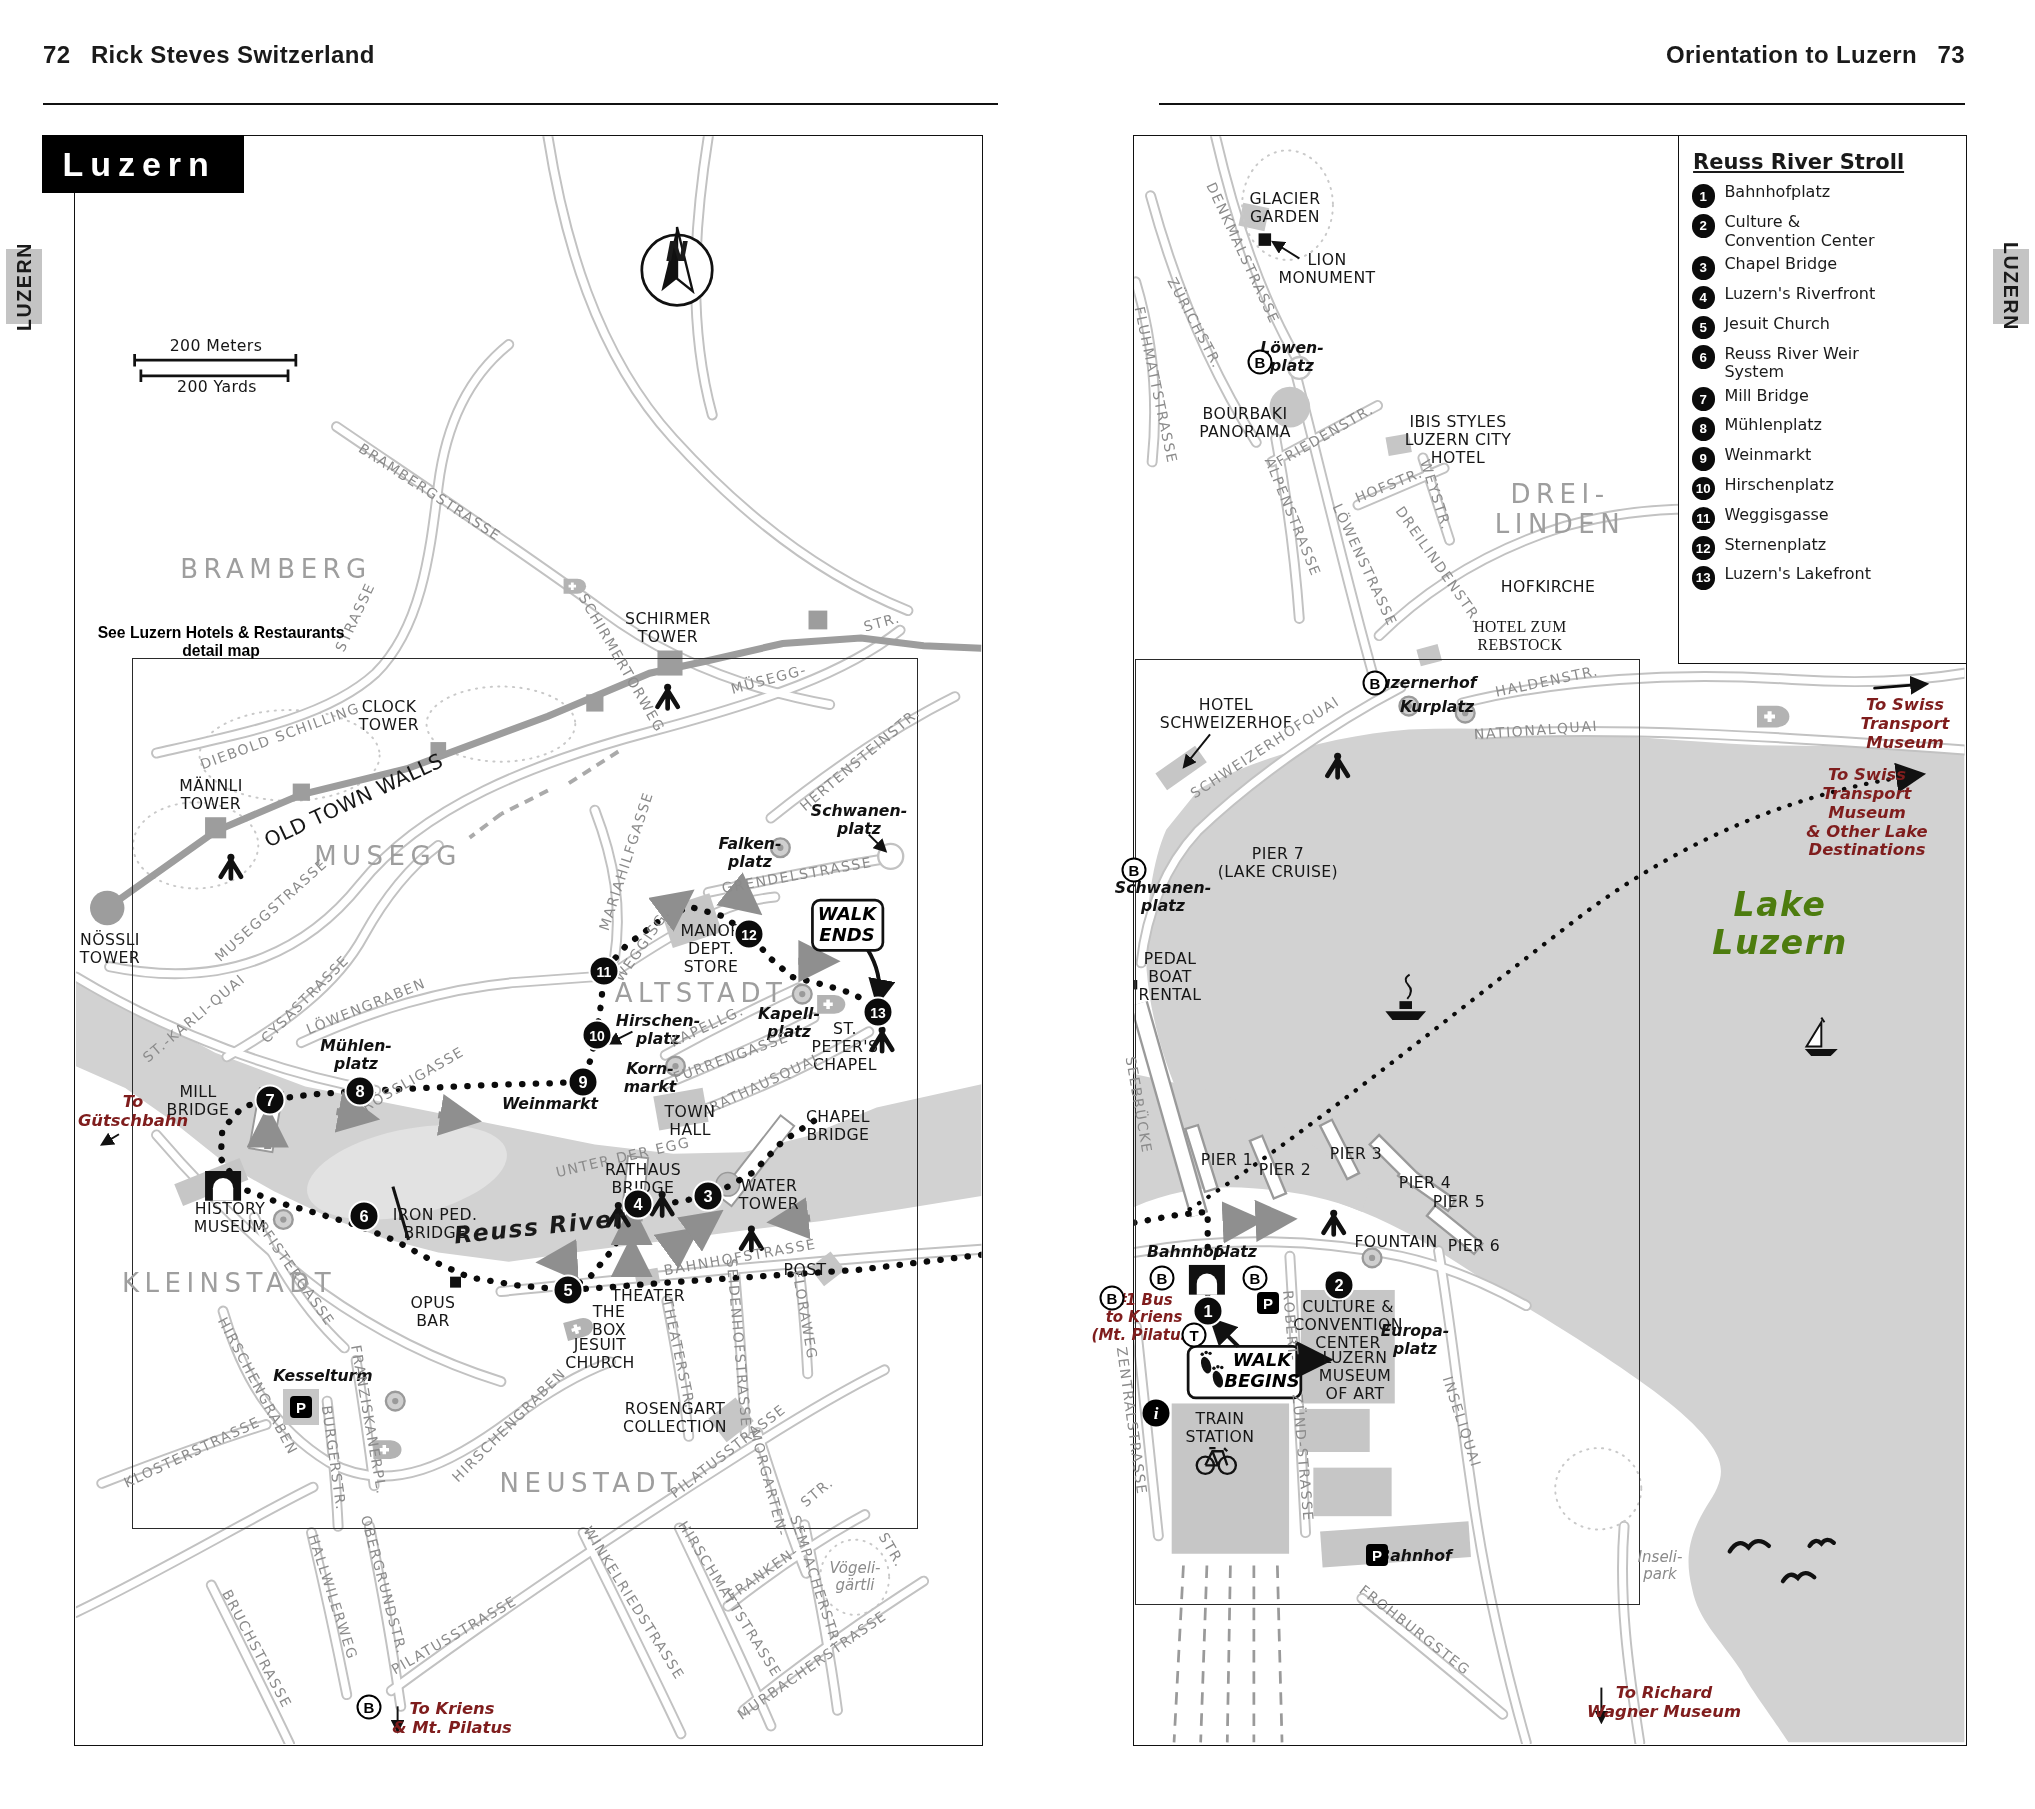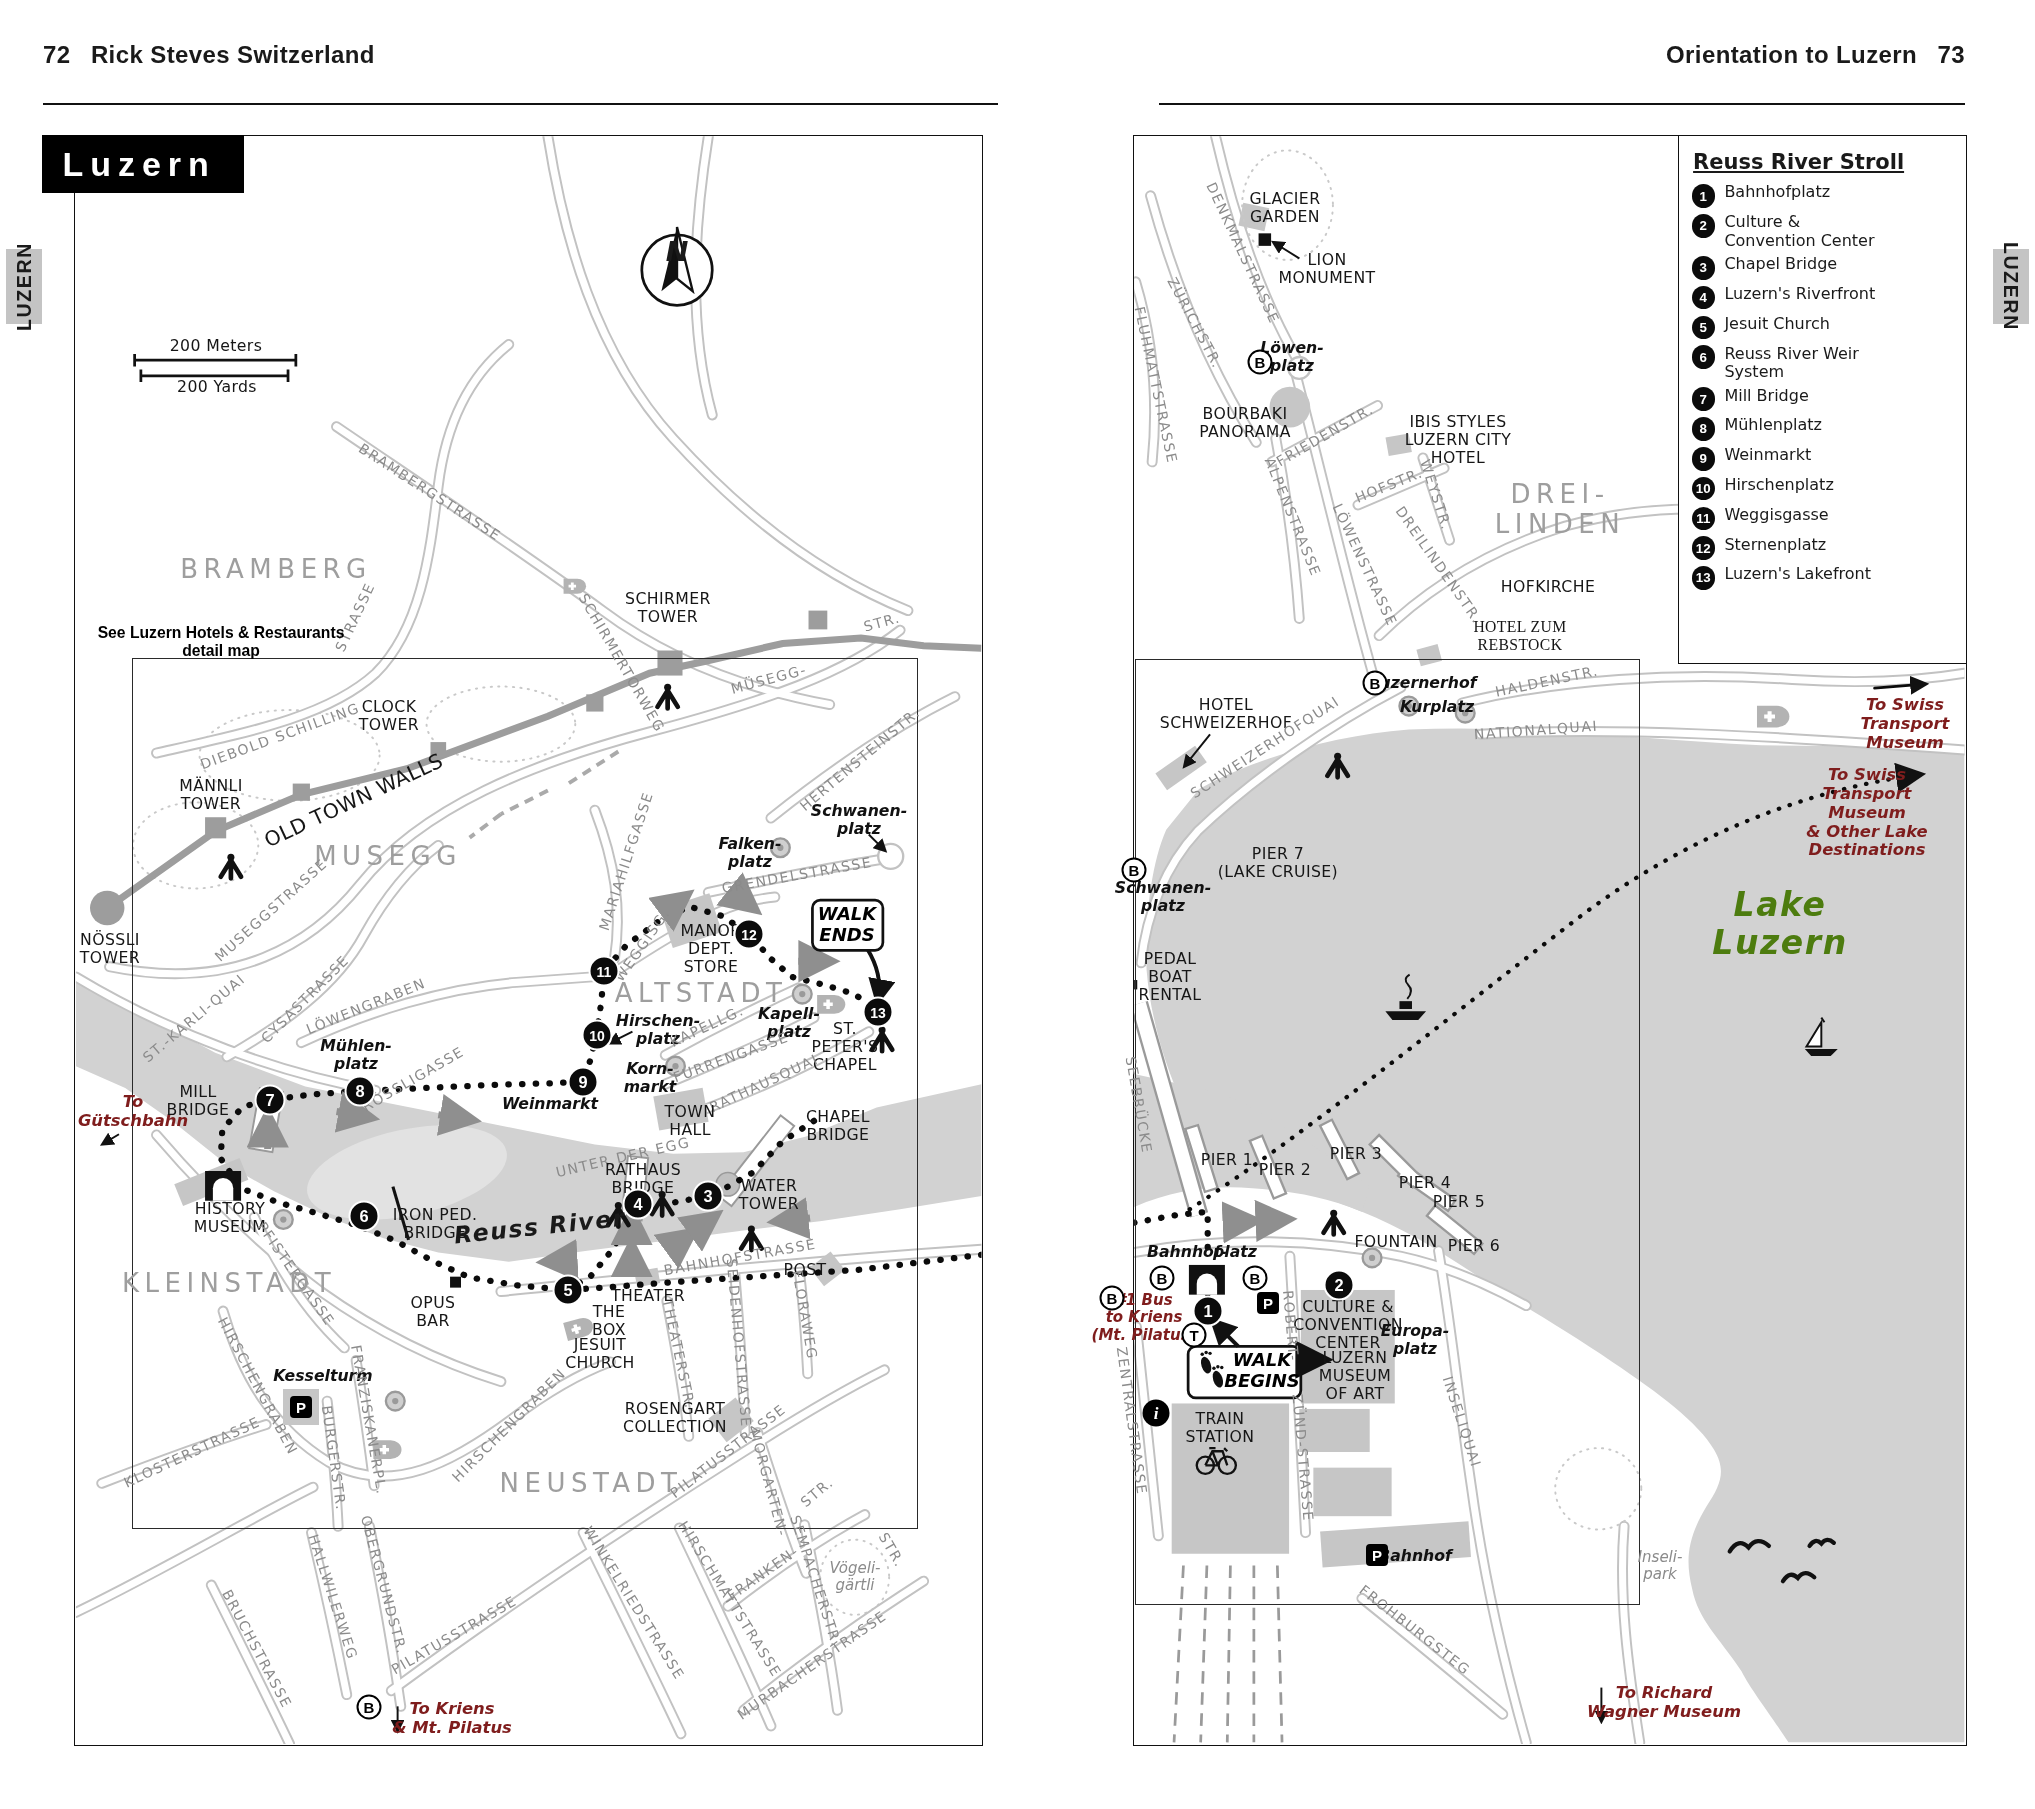--- a/index.html
+++ b/index.html
@@ -473,21 +473,21 @@
 
   <div id="labels">
       <div class="lbl poi" style="left: 216px; top: 346px;">200 Meters</div>
       <div class="lbl poi" style="left: 217px; top: 387px;">200 Yards</div>
       <div class="lbl area" style="left: 276px; top: 570px; text-align: center;">BRAMBERG</div>
       <div class="lbl st" style="left: 430px; top: 492px; --r: 33deg;">BRAMBERGSTRASSE</div>
       <div class="lbl st" style="left: 280px; top: 736px; --r: -20deg;">DIEBOLD SCHILLING</div>
       <div class="lbl st" style="left: 355px; top: 617px; --r: -65deg;">STRASSE</div>
       <div class="lbl note" style="left: 221px; top: 642px;">See Luzern Hotels &amp; Restaurants
 detail map</div>
-      <div class="lbl poi" style="left: 668px; top: 608px;">SCHIRMER
+      <div class="lbl poi" style="left: 668px; top: 628px;">SCHIRMER
 TOWER</div>
       <div class="lbl st" style="left: 622px; top: 663px; --r: 60deg;">SCHIRMERTORWEG</div>
       <div class="lbl st" style="left: 769px; top: 679px; --r: -15deg;">MÜSEGG-</div>
       <div class="lbl st" style="left: 882px; top: 622px; --r: -15deg;">STR.</div>
       <div class="lbl poi" style="left: 389px; top: 716px;">CLOCK
 TOWER</div>
       <div class="lbl poi" style="left: 211px; top: 795px;">MÄNNLI
 TOWER</div>
       <div class="lbl poi" style="left: 354px; top: 801px; --r: -25deg; font-size: 20.4px;">OLD TOWN WALLS</div>
       <div class="lbl area" style="left: 388px; top: 857px;">MUSEGG</div>

